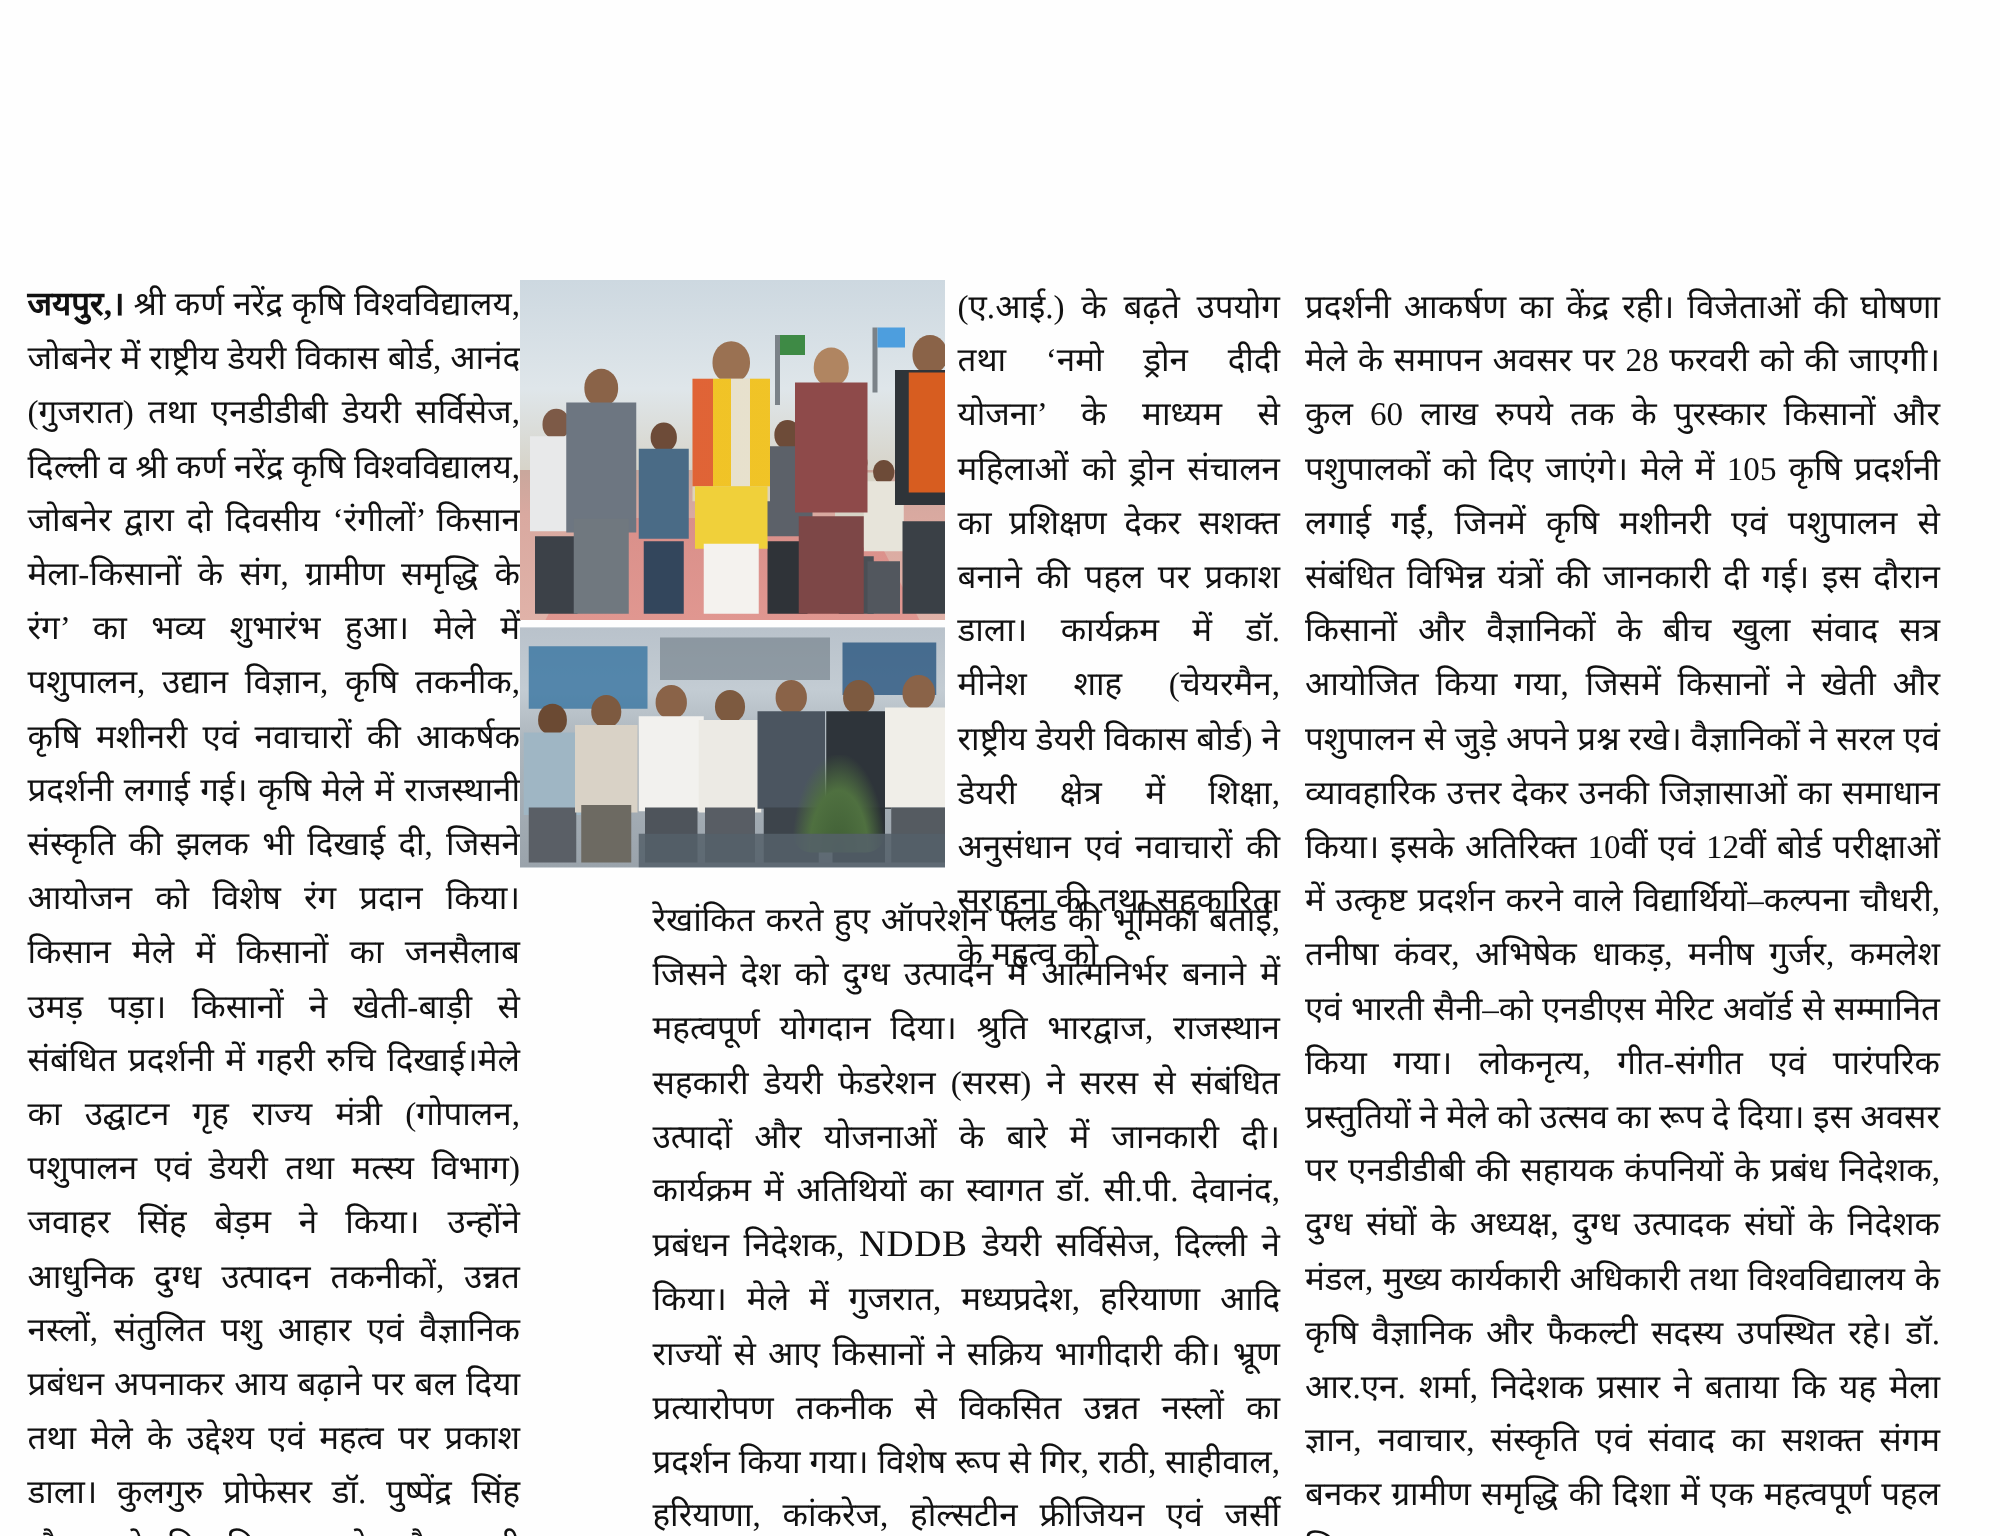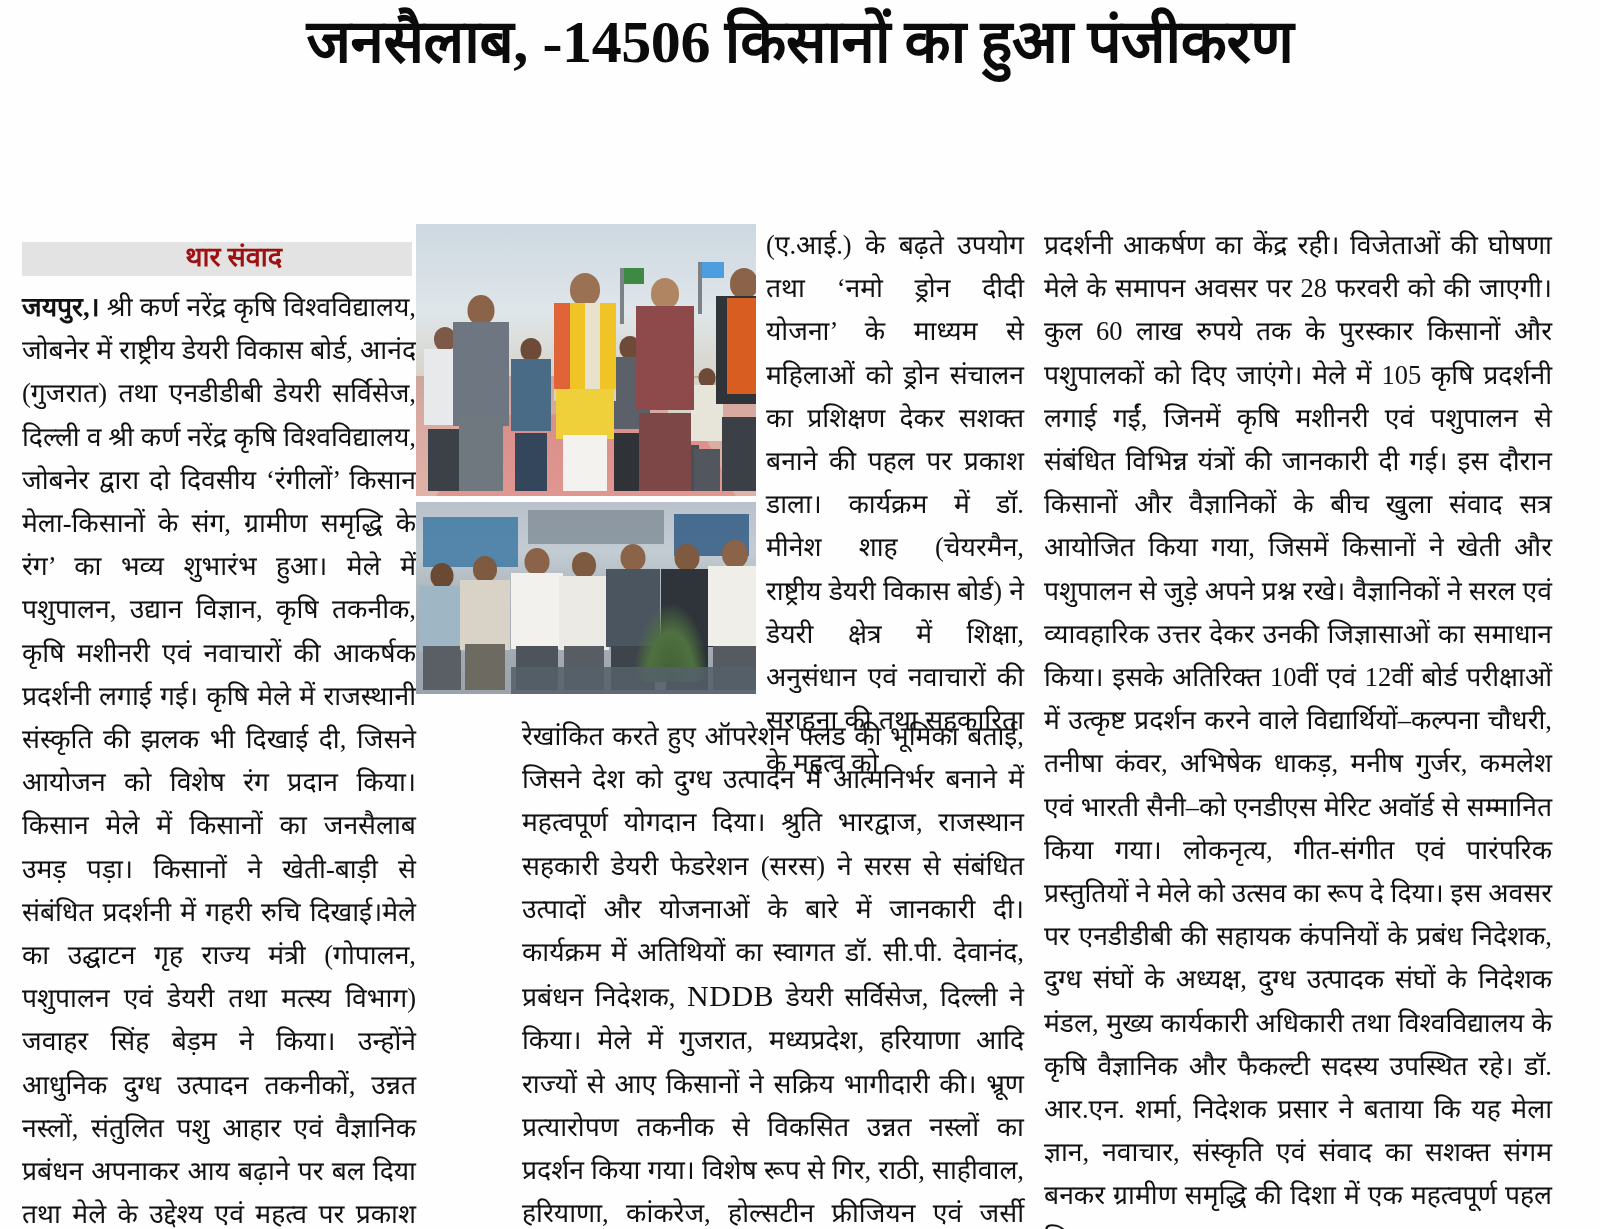--- a/index.html
+++ b/index.html
@@ -201,29 +201,25 @@
     text-align: justify;
     margin: 0;
   }
 </style>
 </head>
 <body>
 
 <div class="page">
 
   <div class="headline">
-    <span class="hl-line l2">जनसैलाब, -14506 किसानों का हुआ पंजीकरण</span>
   </div>
 
   <div class="body-region">
 
     <div class="col1">
-      <div class="byline-bar">
-        <span class="byline-text">थार संवाद</span>
-      </div>
       <p class="ptext"><span class="dateline">जयपुर,।</span><span> श्री कर्ण नरेंद्र कृषि विश्वविद्यालय, जोबनेर में राष्ट्रीय डेयरी विकास बोर्ड, आनंद (गुजरात) तथा एनडीडीबी डेयरी सर्विसेज, दिल्ली व श्री कर्ण नरेंद्र कृषि विश्वविद्यालय, जोबनेर द्वारा दो दिवसीय ‘रंगीलों’ किसान मेला-किसानों के संग, ग्रामीण समृद्धि के रंग’ का भव्य शुभारंभ हुआ। मेले में पशुपालन, उद्यान विज्ञान, कृषि तकनीक, कृषि मशीनरी एवं नवाचारों की आकर्षक प्रदर्शनी लगाई गई। कृषि मेले में राजस्थानी संस्कृति की झलक भी दिखाई दी, जिसने आयोजन को विशेष रंग प्रदान किया। किसान मेले में किसानों का जनसैलाब उमड़ पड़ा। किसानों ने खेती-बाड़ी से संबंधित प्रदर्शनी में गहरी रुचि दिखाई।मेले का उद्घाटन गृह राज्य मंत्री (गोपालन, पशुपालन एवं डेयरी तथा मत्स्य विभाग) जवाहर सिंह बेड़म ने किया। उन्होंने आधुनिक दुग्ध उत्पादन तकनीकों, उन्नत नस्लों, संतुलित पशु आहार एवं वैज्ञानिक प्रबंधन अपनाकर आय बढ़ाने पर बल दिया तथा मेले के उद्देश्य एवं महत्व पर प्रकाश डाला। कुलगुरु प्रोफेसर डॉ. पुष्पेंद्र सिंह चौहान ने विश्वविद्यालय के गौरवशाली इतिहास और वर्ष 2026 के बजट में घोषित कृषि योजनाओं की जानकारी दी। उन्होंने कृषि में कृत्रिम बुद्धिमत्ता</span></p>
     </div>
 
     <div class="photos">
 
       <div class="photo top">
         <div class="p1-sky"></div>
         <div class="p1-ground"></div>
         <div class="p1-carpet"></div>
 

